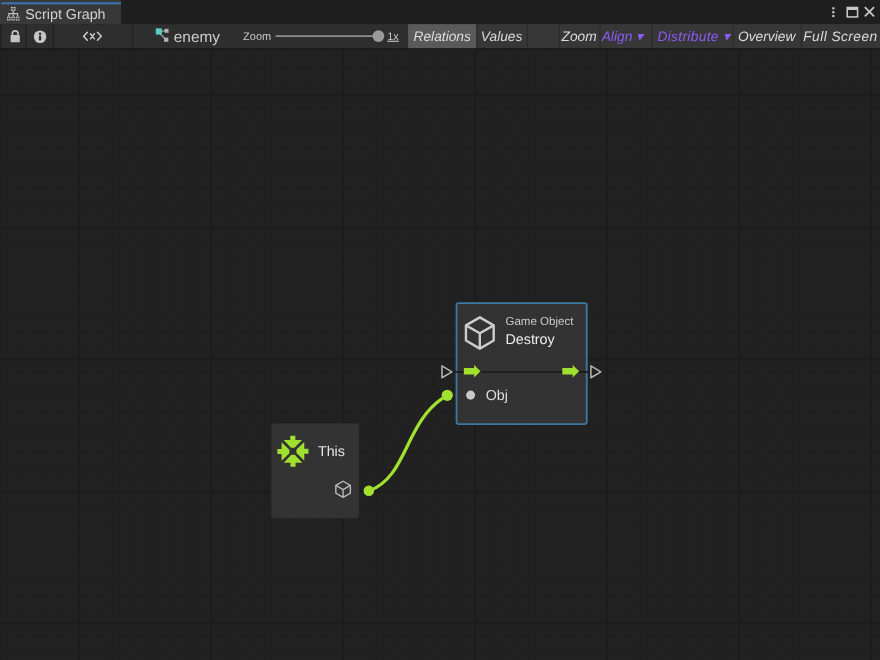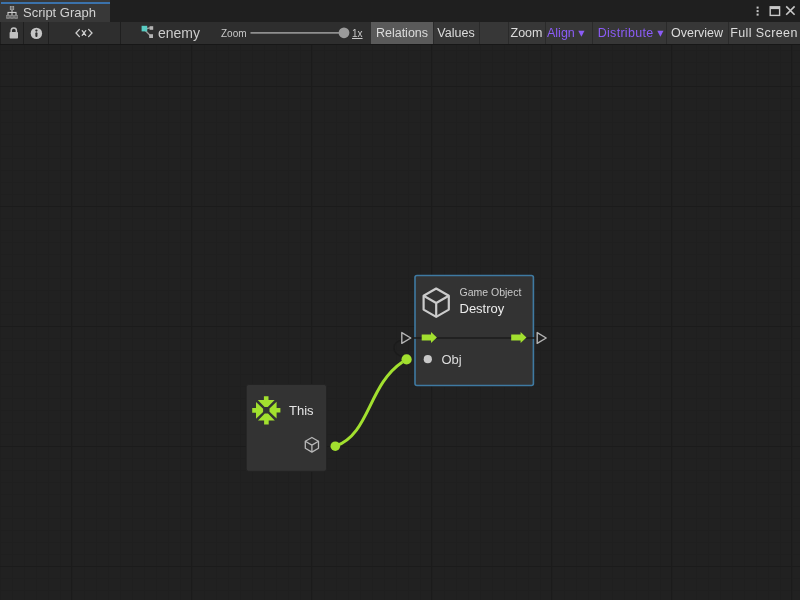--- a/index.html
+++ b/index.html
@@ -9,21 +9,21 @@
   
   #titlebar{position:absolute;left:0;top:0;width:633px;height:22px;background:#1f1f1f;padding-left:44px;}
   #tab{position:absolute;left:0;top:0;width:110px;height:22px;background:#383838;}
   #tabstripe{position:absolute;left:1px;top:1.7px;width:108.5px;height:2.2px;background:#3b72ab;}
   #tabtext{position:absolute;left:23px;top:4.5px;font-size:13px;color:#d2d2d2;letter-spacing:0px;}
   
   #toolbar{position:absolute;left:0;top:22px;width:800px;height:22px;background:#2e2e2e;}
   .vsep{position:absolute;top:22px;width:1px;height:22px;background:#1f1f1f;}
   #btnstrip{position:absolute;left:371px;top:22px;width:429px;height:22px;background:#373737;}
   .tbtn{position:absolute;top:22px;height:34px;line-height:22px;text-align:center;
-        font-size:12.5px;color:#dcdcdc;}
+        font-size:12.5px;color:#dcdcdc;font-style:italic;}
   .bsep{position:absolute;top:22px;width:1px;height:22px;background:#2a2a2a;}
   .disabled{color:#8b5cf6;}
   #ztxt{position:absolute;left:221px;top:22px;height:22px;line-height:23px;font-size:10px;color:#c8c8c8;}
   #onex{position:absolute;left:352px;top:22px;height:22px;line-height:23px;font-size:10px;color:#c8c8c8;text-decoration:underline;}
   #enemytxt{position:absolute;left:158px;top:22px;height:22px;line-height:23px;font-size:14px;color:#cccccc;}
   
   #canvas{position:absolute;left:0;top:44px;width:800px;height:556px;
     background-color:#212121;
     background-image:
       linear-gradient(90deg,#1b1b1b 0 1.5px,transparent 1.5px),

